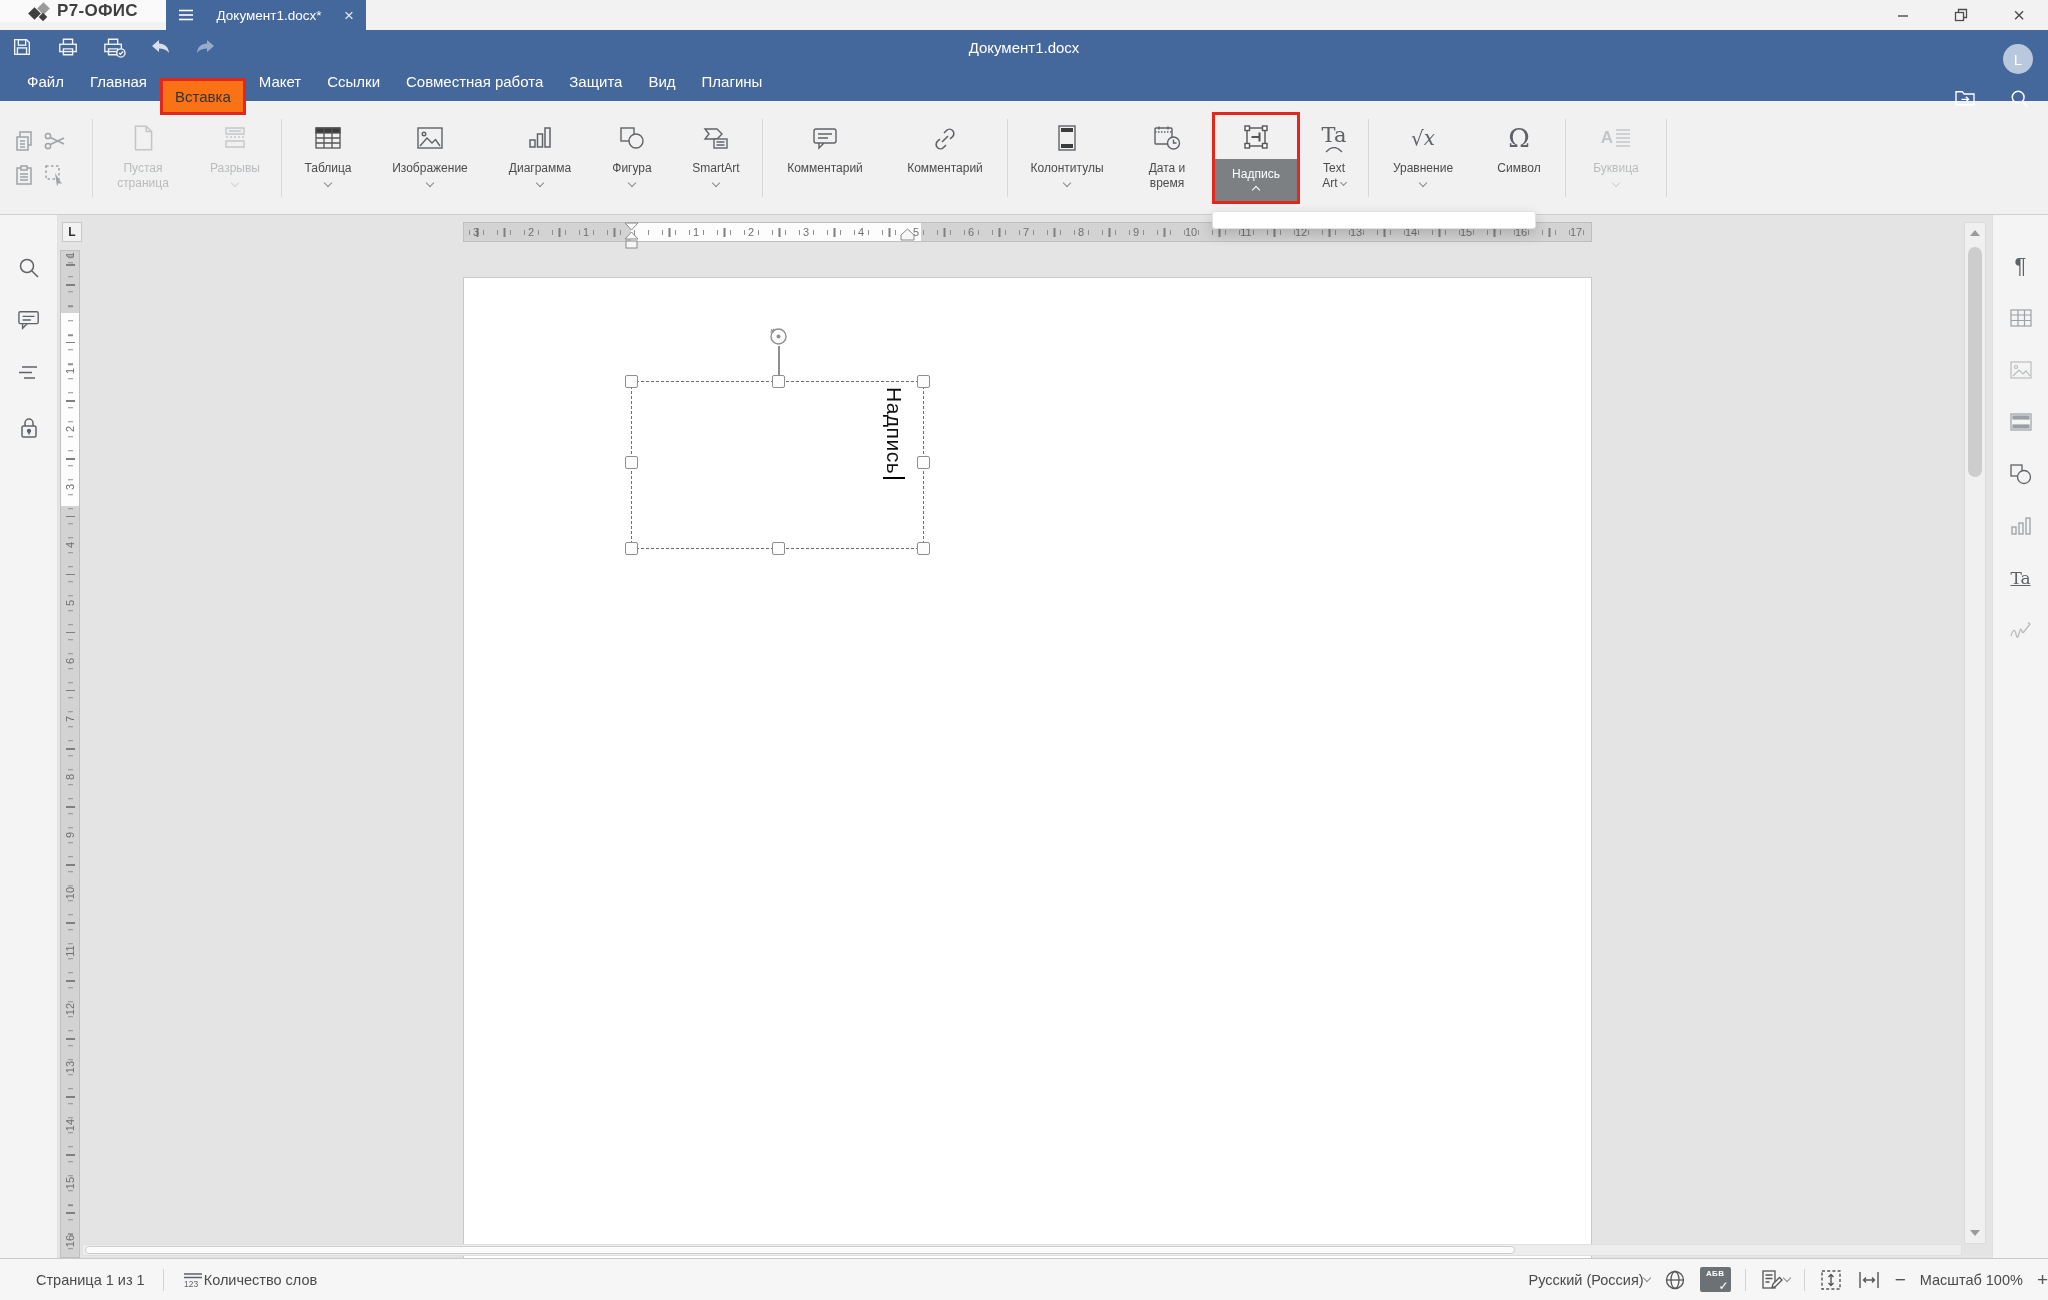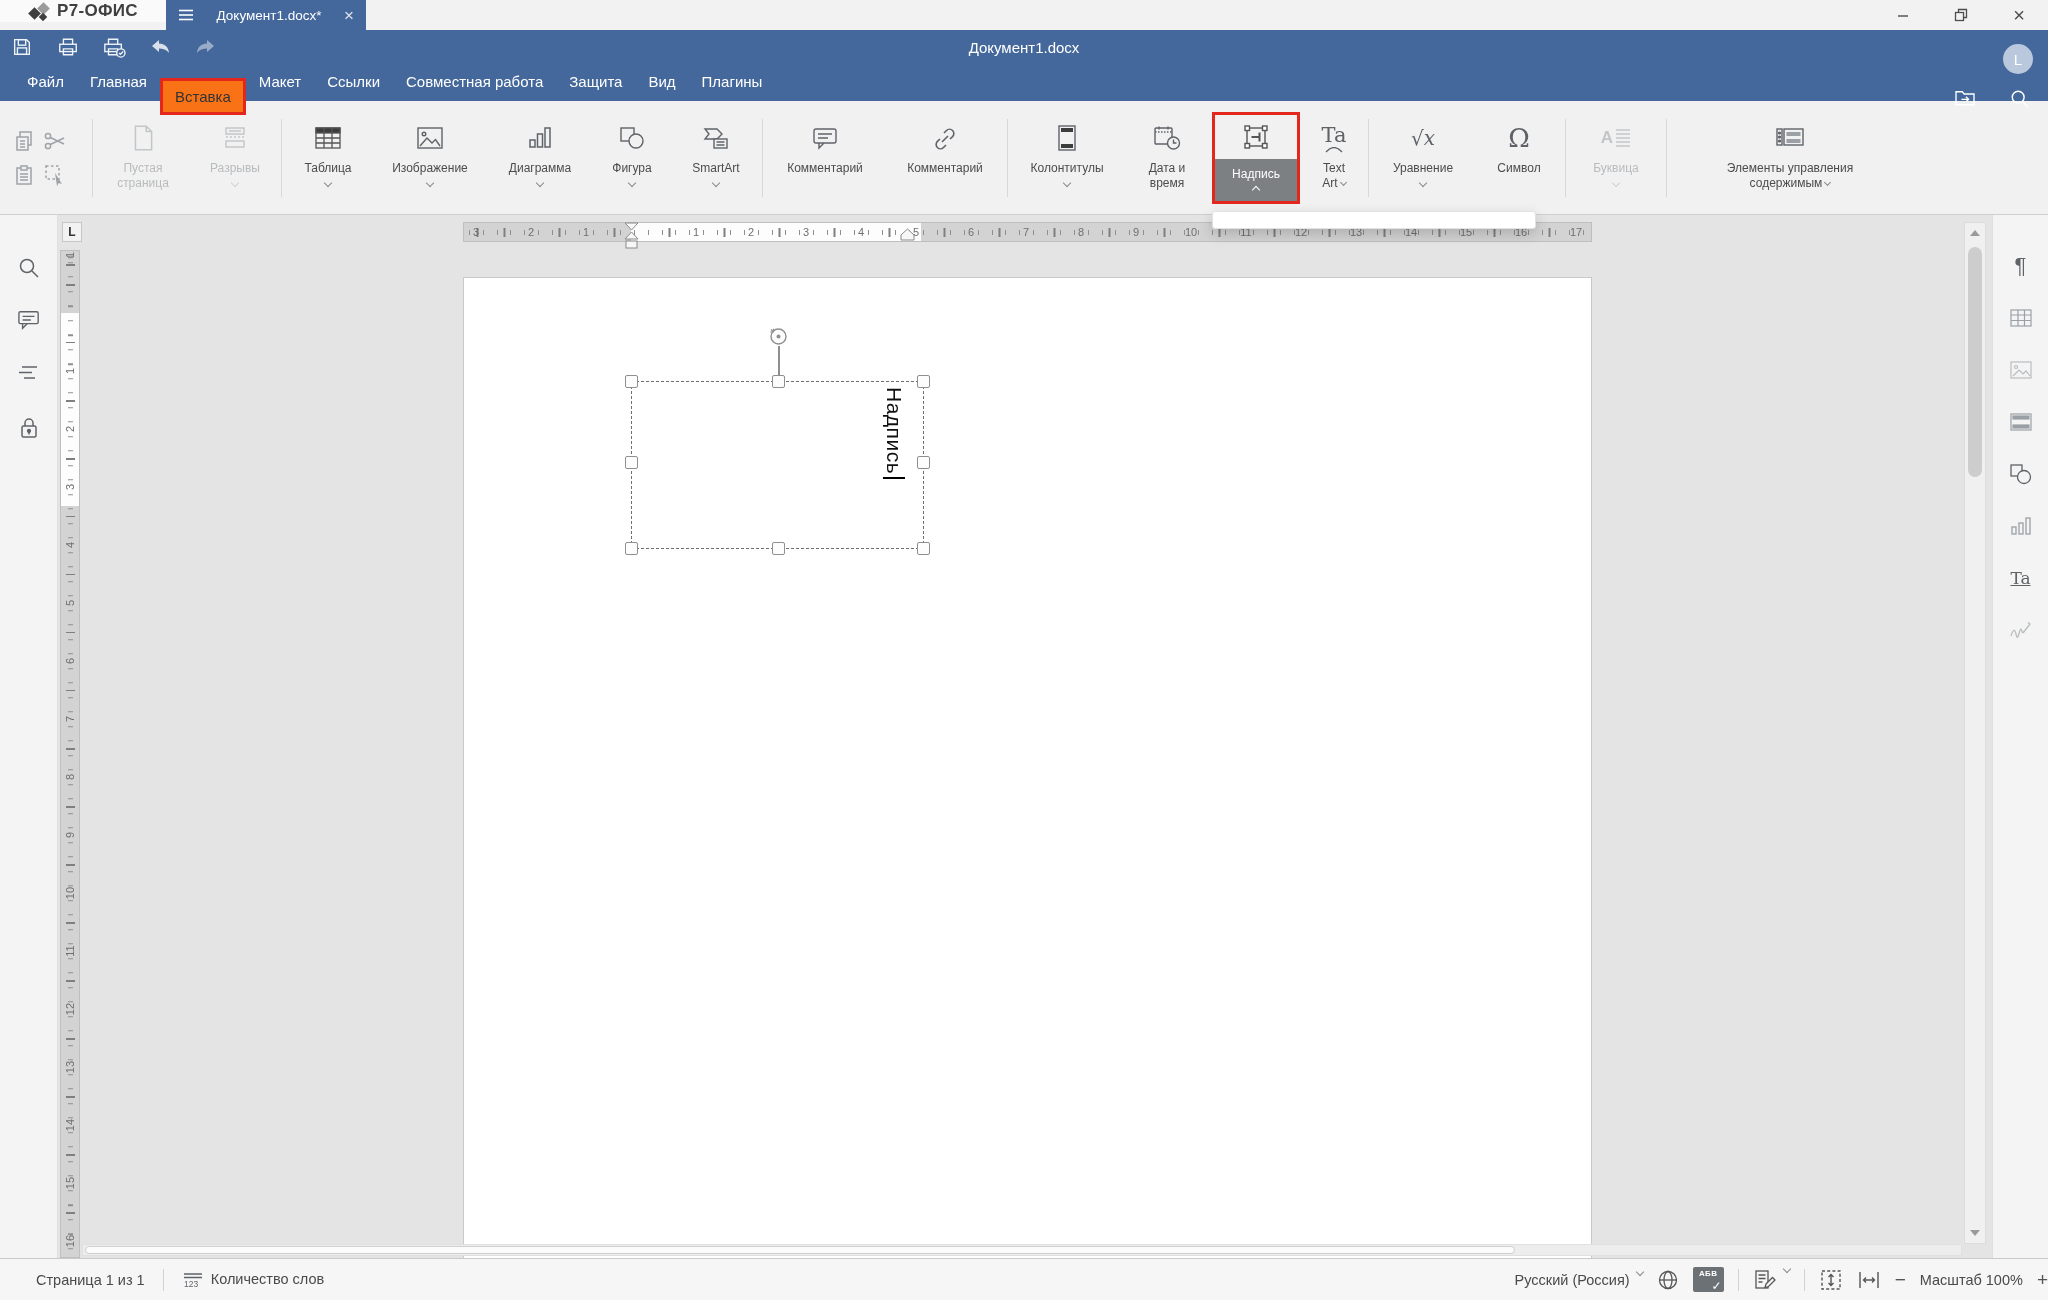--- a/index.html
+++ b/index.html
@@ -137,21 +137,21 @@
   .tri-down { width:0; height:0; border-left:5px solid transparent; border-right:5px solid transparent; border-top:6px solid #9a9a9a; }
   .hscroll { position:absolute; left:82px; top:1029px; width:1880px; height:12px; background:#ededed; border:1px solid #e0e0e0; }
   .hs-thumb { position:absolute; left:2px; top:1px; width:1430px; height:8px; background:#fbfbfb; border:1px solid #cfcfcf; border-radius:4px; }
 
   
   .status-bar { position:absolute; left:0; bottom:0; width:2048px; height:42px; background:#f6f6f6;
                 border-top:1px solid #c9c9c9; display:flex; align-items:center; font-size:14.5px; color:#4a4a4a; }
   .sb-left { display:flex; align-items:center; gap:18px; padding-left:36px; }
   .sb-divider { width:1px; height:22px; background:#d2d2d2; }
   .sb-right { margin-left:auto; display:flex; align-items:center; gap:14px; }
-  .sb-item { display:flex; gap:7px; }
+  .sb-item { display:flex; align-items:center; gap:0; }
   .spell-btn { width:31px; height:25px; background:#6c7176; border-radius:2px; position:relative;
                color:#fff; }
   .spell-btn .abv { position:absolute; top:2px; left:0; width:100%; text-align:center; font-size:8px; font-weight:bold; letter-spacing:.3px; }
   .spell-btn .chk { position:absolute; bottom:-1px; right:2px; font-size:12px; }
   .zoom-glyph { font-size:19px; color:#555; line-height:1; }
 </style>
 </head>
 <body>
 
 <div class="top-strip">
@@ -470,34 +470,20 @@
       <svg width="16" height="22" viewBox="0 0 16 22" stroke="#c3c6c8" stroke-width="1.4" style="margin-left:2px;">
         <path d="M1 3 h14 M1 7 h14 M1 11 h14 M1 15 h14 M1 19 h14"></path>
         </svg>
     </div>
     <div class="rlabel">Буквица</div>
       <span class="chev"></span>
   </div>
 
   <div class="rb-divider"></div>
 
-  <div class="rbtn" style="width:238px">
-    <div class="ric">
-        <svg width="34" height="26" viewBox="0 0 34 26" fill="none" stroke="#5f6368" stroke-width="1.4">
-      <rect x="4" y="4" width="5" height="16"></rect>
-          <circle cx="6.5" cy="8" r=".9" fill="#5f6368"></circle>
-          <circle cx="6.5" cy="12" r=".9" fill="#5f6368"></circle>
-          <circle cx="6.5" cy="16" r=".9" fill="#5f6368"></circle>
-      <rect x="11" y="4" width="19" height="16"></rect>
-          <rect x="13.5" y="7" width="14" height="4" fill="#9aa0a5" stroke="none"></rect>
-          <rect x="13.5" y="14" width="14" height="4" fill="#9aa0a5" stroke="none"></rect>
-        </svg>
-      </div>
-    <div class="rlabel"><span>Элементы управления</span><br><span>содержимым</span><span class="chev-inline"></span></div>
-  </div>
 </div>
 
 <div class="workspace">
 
   <div class="left-tools">
     <div class="tool-ic" style="top:40px">
       <svg width="22" height="22" viewBox="0 0 22 22" fill="none" stroke="#5f6368" stroke-width="1.5">
           <circle cx="9" cy="9" r="6.5"></circle>
           <line x1="14" y1="14" x2="20" y2="20"></line>
         </svg>

